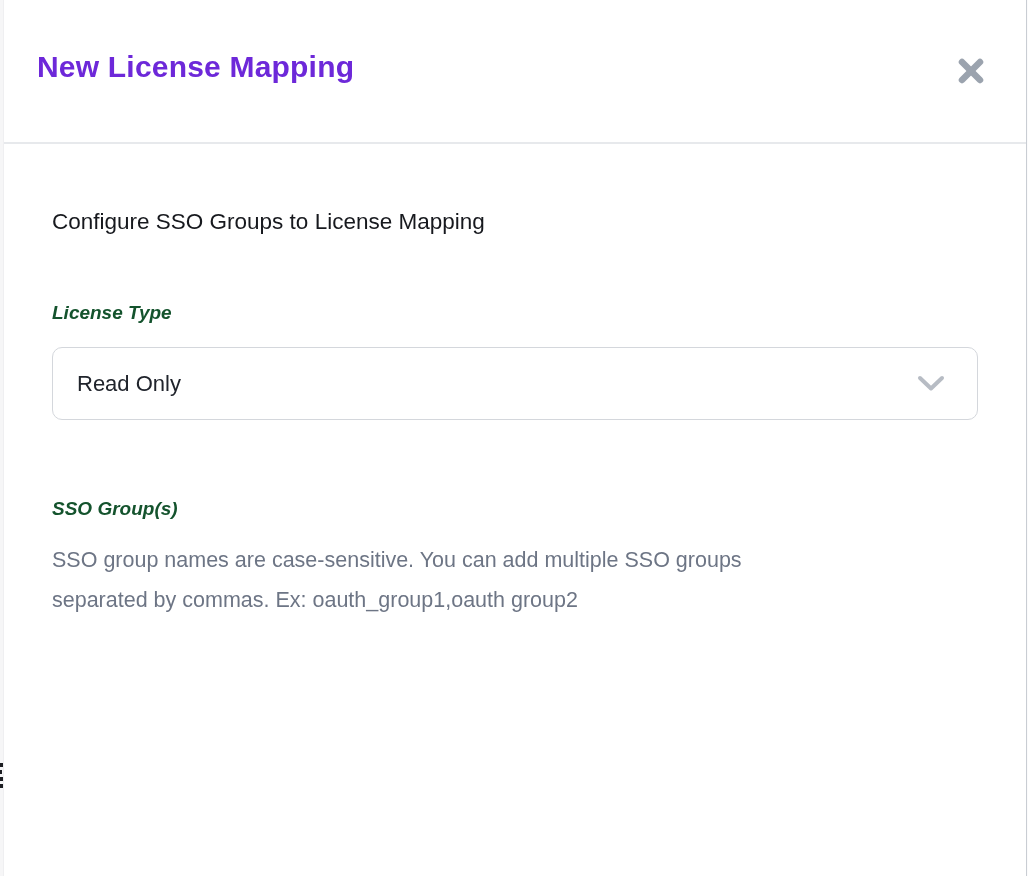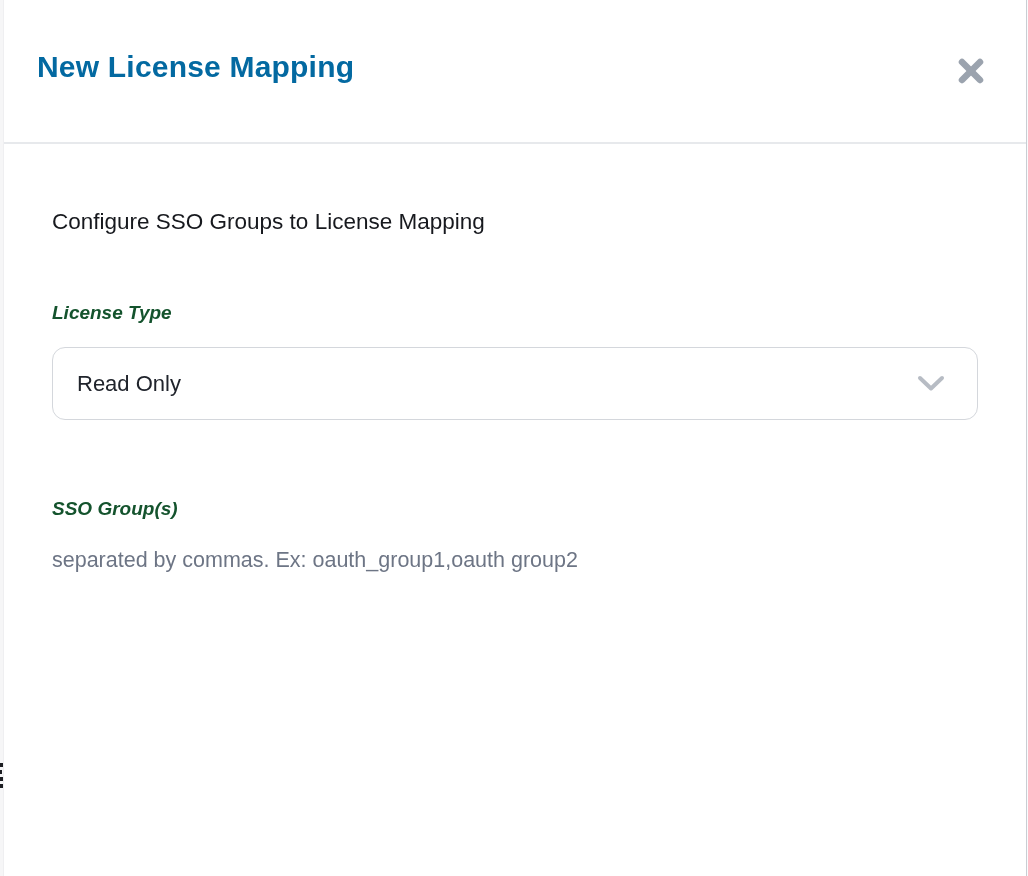--- a/index.html
+++ b/index.html
@@ -34,21 +34,21 @@
     border-left: 1px solid #efeff1;
   }
   .modal-header {
     position: relative;
     height: 144px;
     border-bottom: 2px solid #e7e9ec;
   }
   .modal-title {
     position: absolute; left: 33px; top: 50px;
     font-size: 30px; font-weight: 700;
-    color: #0369a1;
+    color: #6d28d9;
     letter-spacing: 0.2px;
   }
   .close-btn {
     position: absolute; right: 38px; top: 54px;
     width: 34px; height: 34px;
     background: none; border: none; cursor: pointer;
     display: flex; align-items: center; justify-content: center;
     padding: 0;
   }
   .modal-body {
@@ -73,21 +73,21 @@
     height: 73px;
     width: 100%;
     border: 1.5px solid #d4d7dc;
     border-radius: 10px;
     background: #ffffff;
     display: flex; align-items: center;
     padding: 0 24px;
     font-size: 22px;
     color: #20242c;
   }
-  .select-control { cursor: pointer; justify-content: space-between; border-radius: 13px; }
+  .select-control { cursor: pointer; justify-content: space-between; }
   .select-value { color: #20242c; }
   .text-input {
     font-family: "Liberation Sans", "DejaVu Sans", sans-serif;
     outline: none;
   }
   .chevron { flex: 0 0 auto; margin-right: 8px; }
   .helper {
     margin-top: 20px;
     font-size: 21.5px;
     color: #6d7585;
@@ -135,18 +135,19 @@
           <svg width="28" height="17" viewBox="0 0 28 17">
             <polyline points="3,3 14,13.5 25,3" fill="none" stroke="#b7bcc4" stroke-width="4" stroke-linecap="round" stroke-linejoin="round"></polyline>
           </svg>
         </span>
       </div>
 
       <div class="field-label label-sso">SSO Group(s)</div>
 
 
       <div class="helper">
+        <div>SSO group names are case-sensitive. You can add multiple SSO groups</div>
         <div>separated by commas. Ex: oauth_group1,oauth group2</div>
       </div>
 
     </div>
   </div>
 </div>
 
 </body></html>

